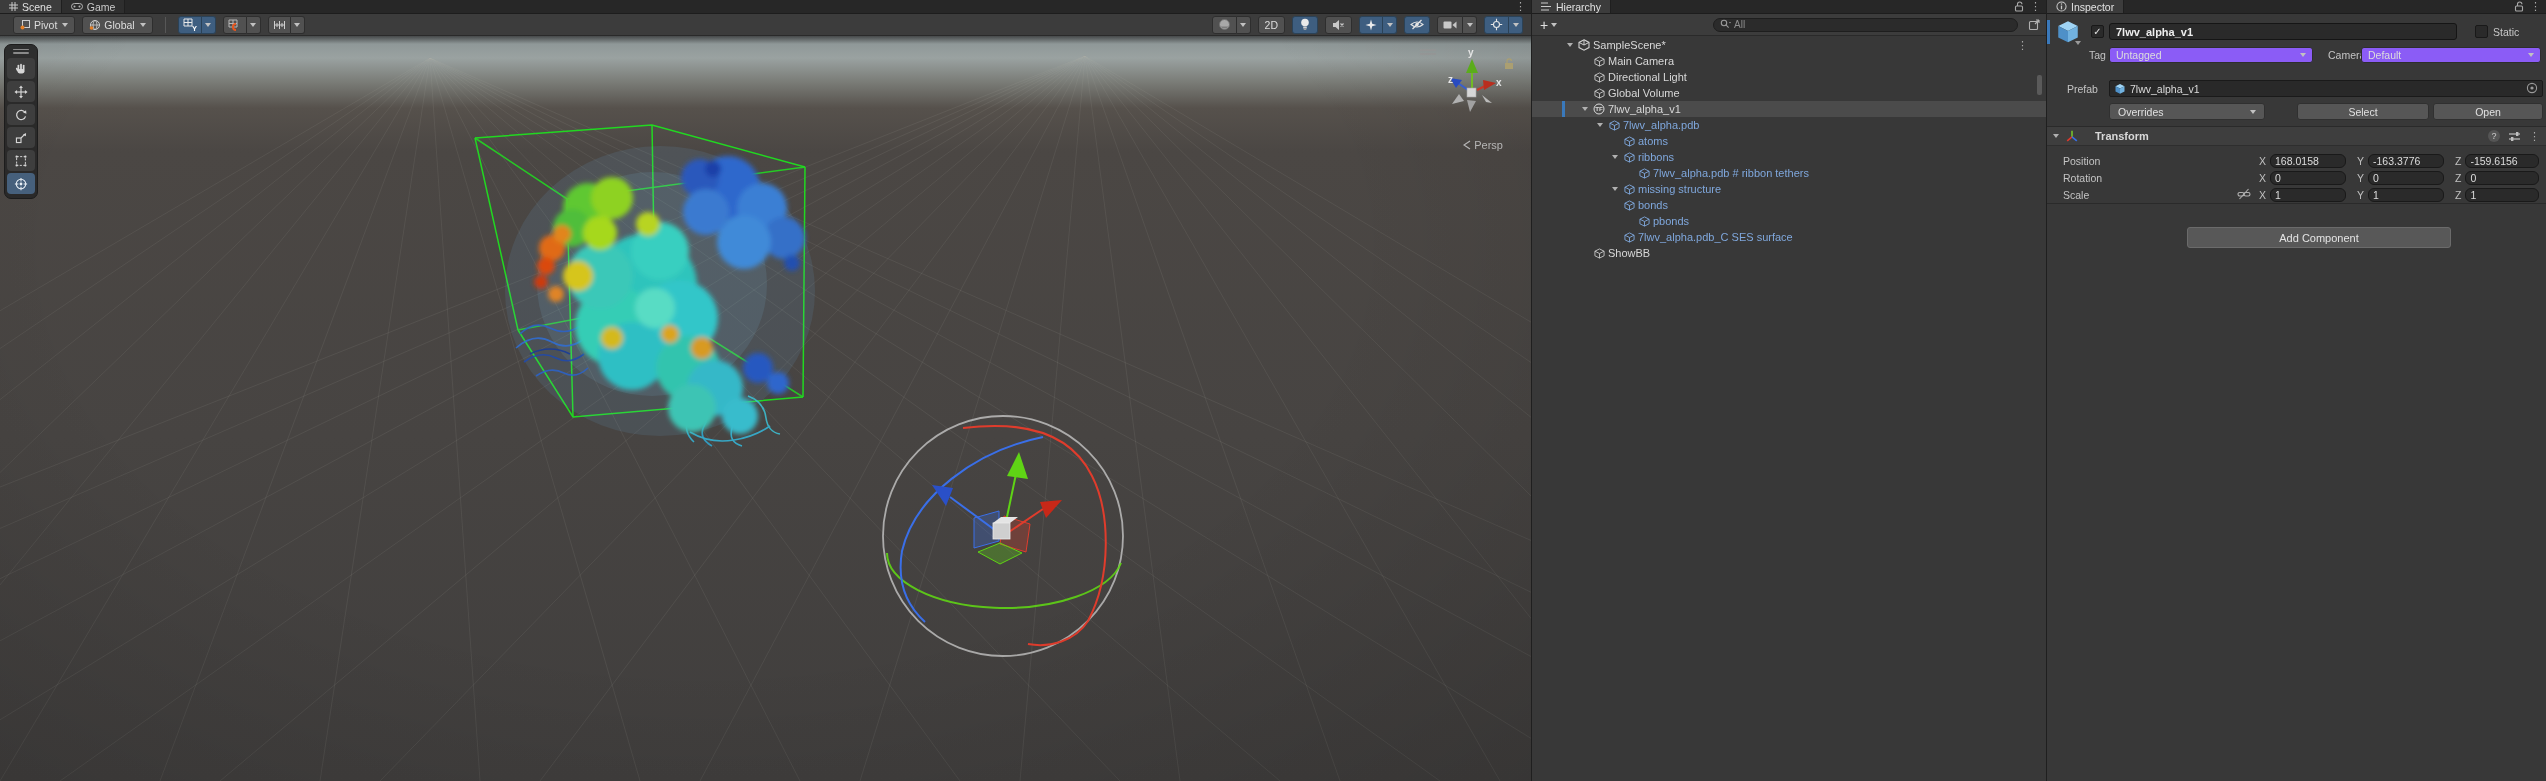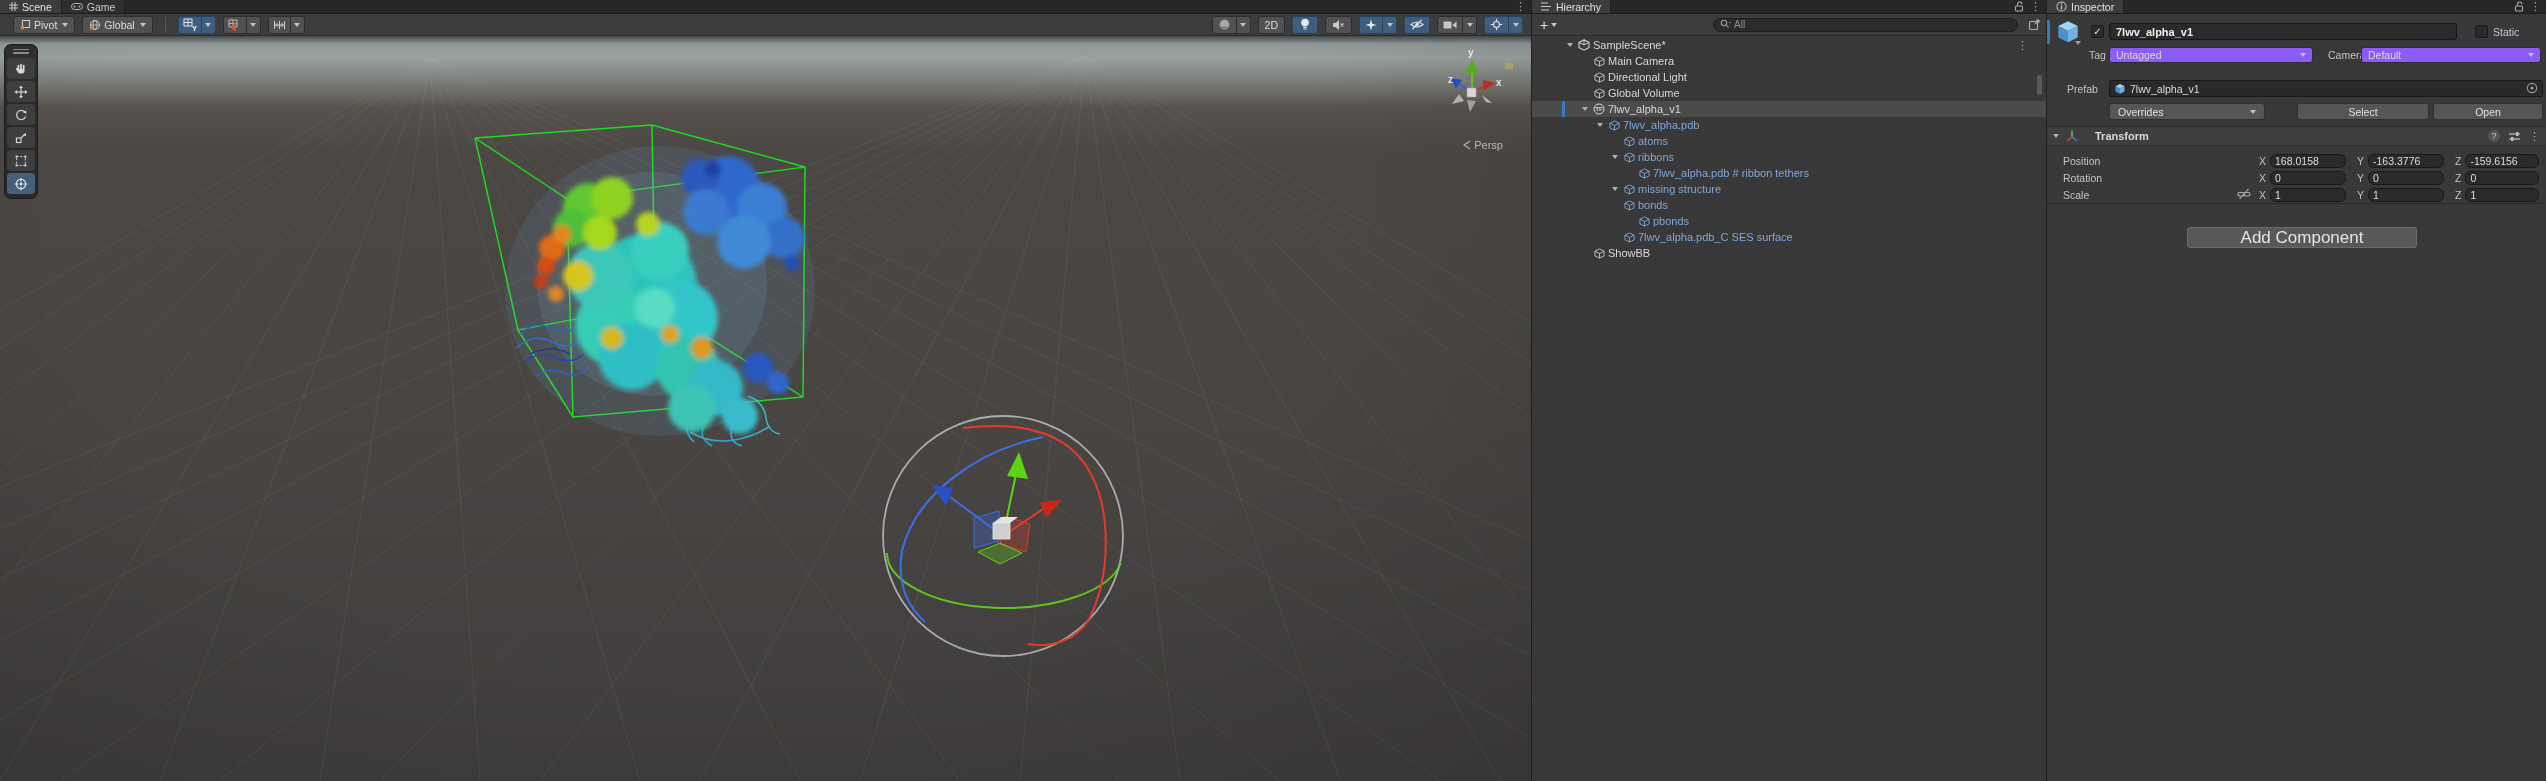--- a/index.html
+++ b/index.html
@@ -95,21 +95,21 @@
   #transform-header .title{font-weight:bold;color:#d8d8d8;font-size:11px;margin-left:10px;}
   #transform-header .hright{margin-left:auto;display:flex;align-items:center;gap:8px;}
   .helpcirc{width:12px;height:12px;border-radius:50%;background:#555;color:#ccc;font-size:9px;display:flex;align-items:center;justify-content:center;}
   .trf-row{position:absolute;left:0;height:16px;width:100%;display:flex;align-items:center;}
   .trf-row .rlabel{position:absolute;left:16px;color:#c4c4c4;font-size:10.5px;}
   .axisgrp{position:absolute;display:flex;align-items:center;gap:4px;}
   .axisgrp .al{color:#c0c0c0;font-size:10.5px;}
   .nfield{width:76px;height:14px;background:#2a2a2a;border:1px solid #191919;border-radius:6px;color:#dcdcdc;font-size:10.5px;font-family:inherit;padding:0 4px;outline:none;}
   #scale-link{position:absolute;left:190px;}
   #trf-end{position:absolute;left:0;top:189px;width:100%;height:1px;background:#2a2a2a;}
-  #add-comp{position:absolute;left:140px;top:213px;width:230px;height:21px;background:#585858;border:1px solid #6b6b6b;border-radius:3px;color:#e4e4e4;font-size:17px;display:flex;align-items:center;justify-content:center;}
+  #add-comp{position:absolute;left:140px;top:213px;width:264px;height:21px;background:#585858;border:1px solid #6b6b6b;border-radius:3px;color:#e4e4e4;font-size:11px;display:flex;align-items:center;justify-content:center;}
 </style>
 </head>
 <body>
 
 <div id="root">
 
   <section id="scene-view">
     <div class="tabbar">
       <div class="tab active">
         <svg width="9" height="9" viewBox="0 0 9 9">

